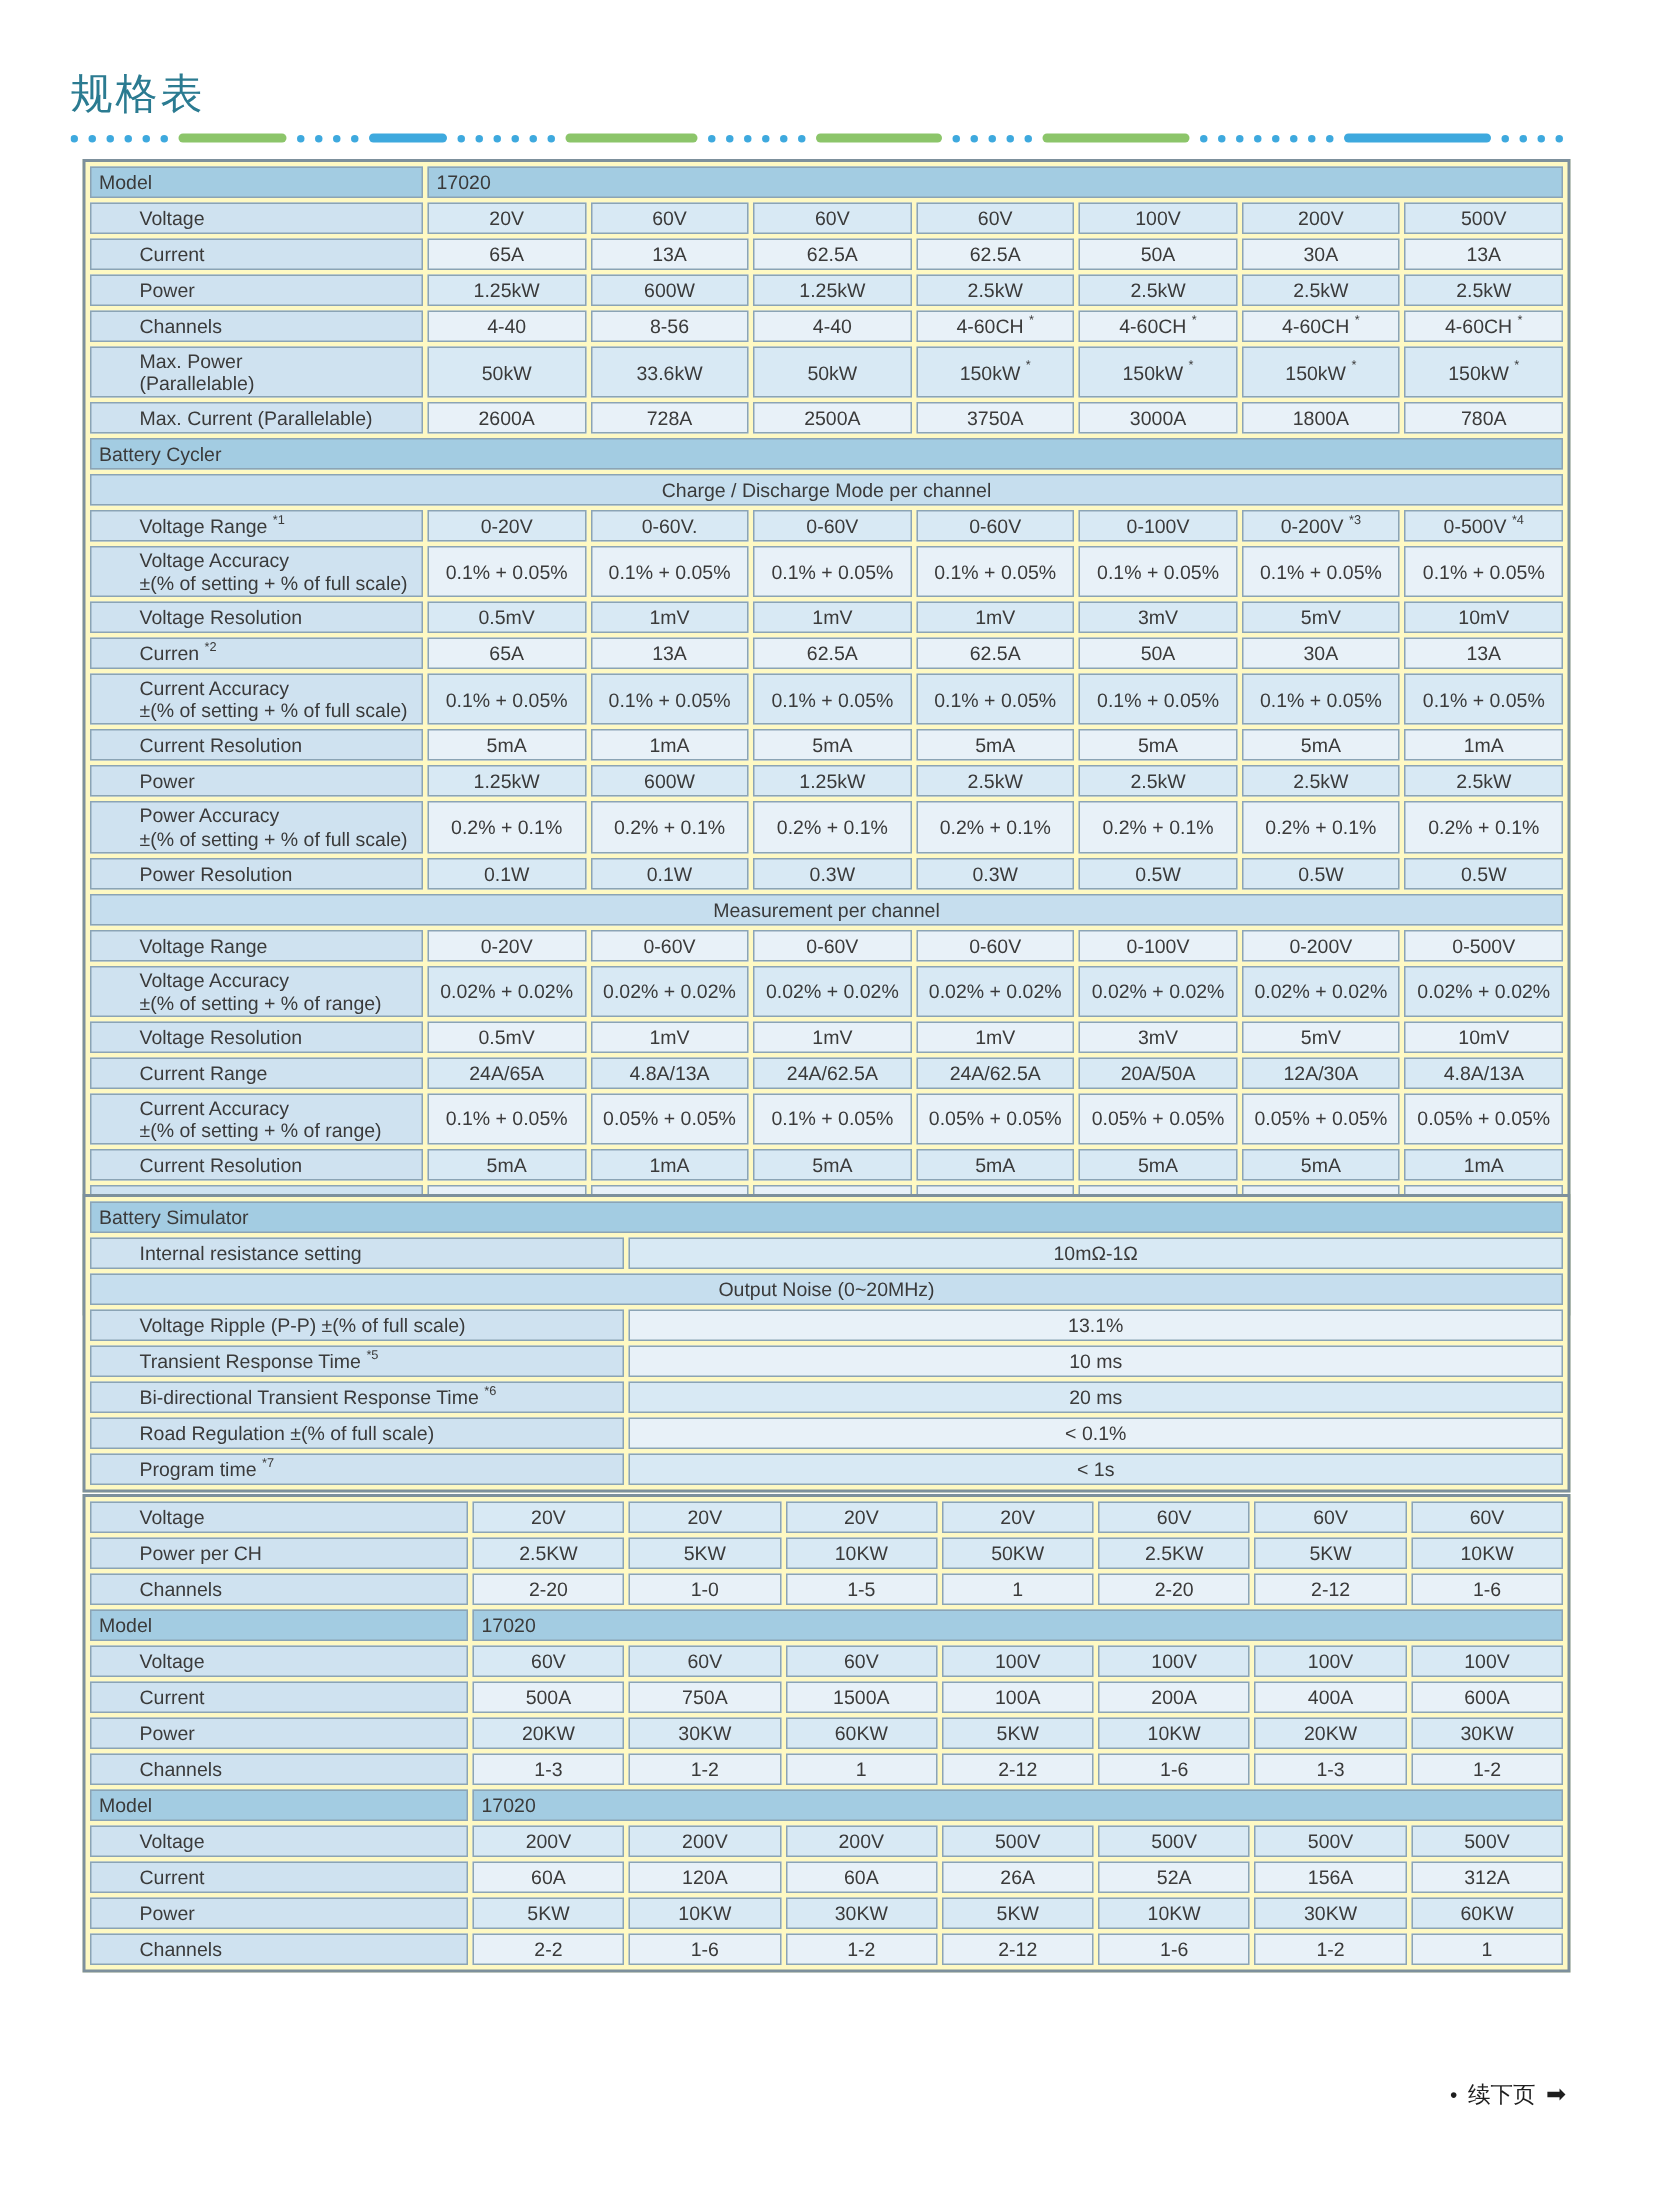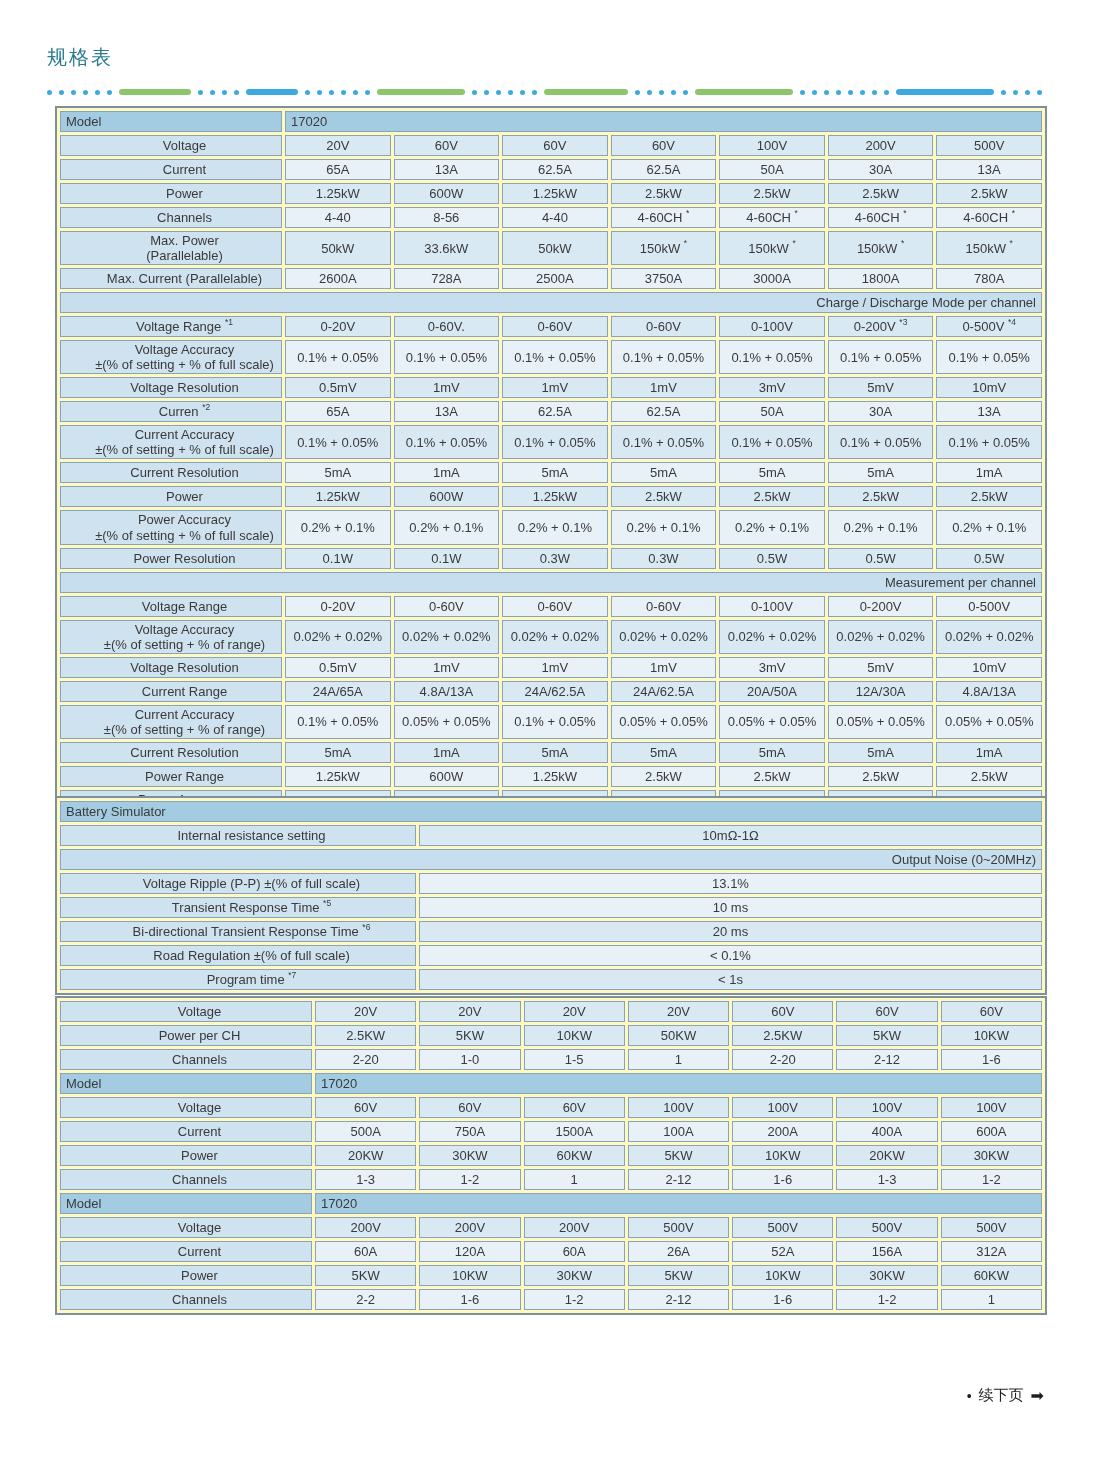--- a/index.html
+++ b/index.html
@@ -1,21 +1,21 @@
 <!DOCTYPE html>
 <html style="--title-color: #2b7b91; --accent-blue: #3ea9de; --accent-green: #8cc56a; --section-bg: #a3cce2; --subsection-bg: #c6deee; --label-bg: #cfe2f0; --row-even-bg: #d8e9f4; --row-odd-bg: #e8f1f8;"><head>
 <meta charset="utf-8">
 <style>
   html,body{margin:0;padding:0;}
   body{
     width:1102px;height:1470px;background:#ffffff;position:relative;
     font-family:"Liberation Sans",sans-serif;color:#3a3a3a;
   }
   .title{
-    position:absolute;left:47px;top:44px;font-size:20px;font-weight:500;
+    position:absolute;left:47px;top:44px;font-size:28px;font-weight:500;
     letter-spacing:2px;color:var(--title-color,#2b7b91);
   }
   .sep{
     position:absolute;left:47px;top:88px;width:1012px;height:8px;
     display:flex;align-items:center;gap:7px;overflow:hidden;
   }
   .sep .dot{width:5px;height:5px;border-radius:50%;flex:none;}
   .sep .cap{height:6px;border-radius:3px;flex:none;}
   .b{background:var(--accent-blue,#3ea9de);}
   .g{background:var(--accent-green,#8cc56a);}
@@ -28,26 +28,26 @@
   #spec-table{top:106px;}
   #simulator-table{top:796px;}
   #others-table{top:996px;}
   #spec-table .c-label{width:222px;}
   #others-table .c-label{width:252px;}
   #simulator-table .c-label{width:356px;}
   td{
     border:1px solid #8ba4b5;font-size:13px;line-height:1.16;height:17px;
     padding:1px 5px;overflow:hidden;white-space:nowrap;vertical-align:middle;
   }
-  td.lbl{text-align:center;background:var(--label-bg,#cfe2f0);white-space:normal;padding-left:32px;}
+  td.lbl{text-align:left;background:var(--label-bg,#cfe2f0);white-space:normal;padding-left:32px;}
   td.val{text-align:center;}
   td.val.ev{background:var(--row-even-bg,#d8e9f4);}
   td.val.od{background:var(--row-odd-bg,#e8f1f8);}
   td.section{background:var(--section-bg,#a3cce2);text-align:left;}
-  td.subsection{background:var(--subsection-bg,#c6deee);text-align:right;}
+  td.subsection{background:var(--subsection-bg,#c6deee);text-align:center;}
   td.ctr{text-align:left;}
   sup{font-size:8.5px;line-height:0;position:relative;top:-1px;}
   .footer{
     position:absolute;top:1386px;right:58px;display:flex;align-items:center;
     gap:7px;font-size:15px;color:#1e1e1e;
   }
   .footer .bullet{font-size:14px;}
   .footer .arrow{font-size:16px;}
 </style>
 </head>
@@ -167,20 +167,23 @@
         <td class="lbl">Max. Current (Parallelable)</td>
         <td class="val od">2600A</td>
         <td class="val od">728A</td>
         <td class="val od">2500A</td>
         <td class="val od">3750A</td>
         <td class="val od">3000A</td>
         <td class="val od">1800A</td>
         <td class="val od">780A</td>
       </tr>
       <tr>
+        <td class="section" colspan="8">Battery Cycler</td>
+      </tr>
+      <tr>
         <td class="subsection" colspan="8">Charge / Discharge Mode per channel</td>
       </tr>
       <tr>
         <td class="lbl">Voltage Range <sup>*1</sup></td>
         <td class="val ev">0-20V</td>
         <td class="val ev">0-60V.</td>
         <td class="val ev">0-60V</td>
         <td class="val ev">0-60V</td>
         <td class="val ev">0-100V</td>
         <td class="val ev">0-200V <sup>*3</sup></td>

